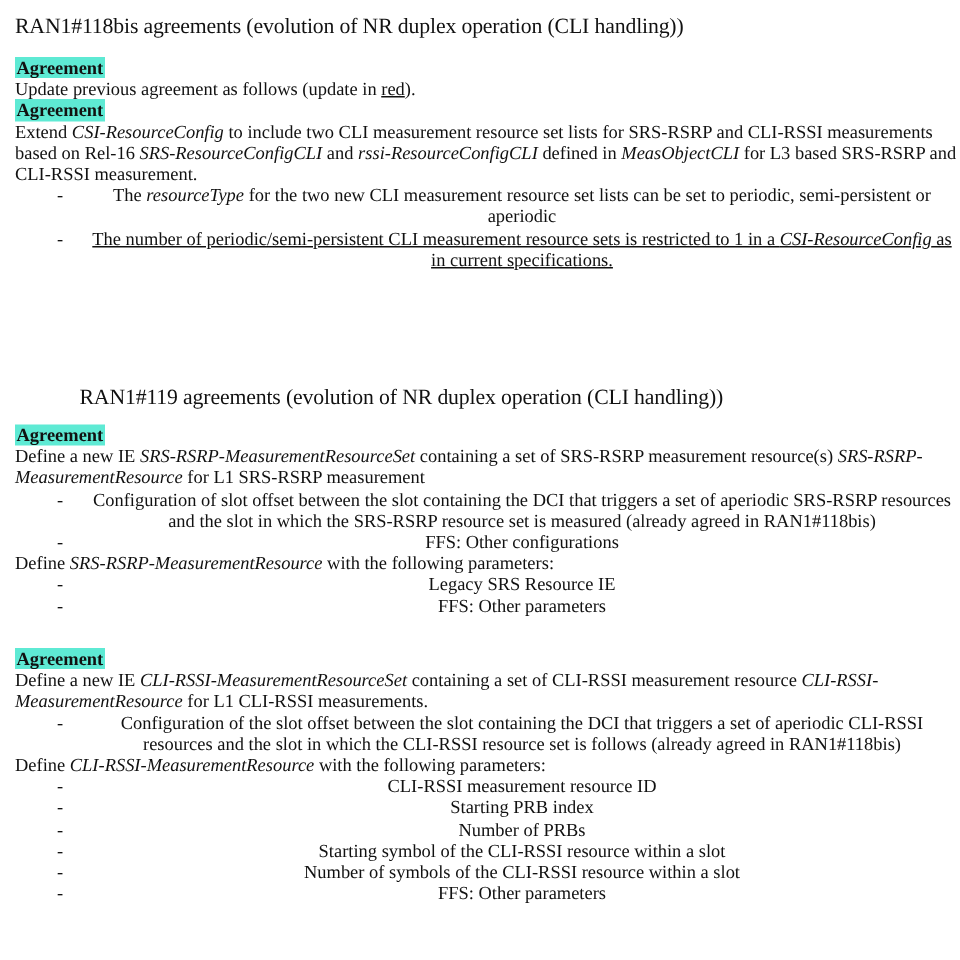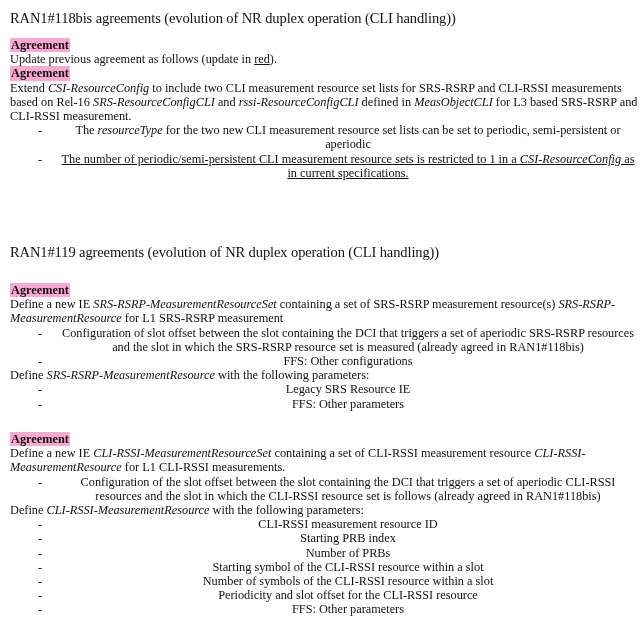--- a/index.html
+++ b/index.html
@@ -1,20 +1,20 @@
 <!DOCTYPE html>
 <html><head>
 <meta charset="utf-8">
 <style>
   html, body { margin:0; padding:0; background:#ffffff; }
   body { width:640px; height:640px; overflow:hidden; font-family:"Liberation Serif","DejaVu Serif",serif; color:#111; }
   .page { position:relative; width:640px; height:640px; }
   .title { position:absolute; left:10px; font-size:14.5px; letter-spacing:-0.1px; white-space:nowrap; }
   .block { position:absolute; left:10px; width:628px; font-size:12.3px; line-height:14.2px; }
-  .agr { display:inline-block; font-weight:bold; background:#f9a8d4; padding:0 1px; }
+  .agr { display:inline-block; font-weight:bold; background:#5eead4; padding:0 1px; }
   .line { white-space:nowrap; }
   .wrap { white-space:normal; }
   ul.dash { list-style:none; margin:0; padding:0 0 0 28px; }
   ul.dash li { position:relative; padding-left:20px;text-align:center; }
   ul.dash li::before { content:"-"; position:absolute; left:0; top:0; }
   i { font-style:italic; }
   .ul { text-decoration:underline; }
 </style>
 </head>
 <body>
@@ -27,21 +27,21 @@
     <div><span class="agr">Agreement</span></div>
     <div class="line"><span>Update previous agreement as follows (update in </span><span class="ul">red</span><span>).</span></div>
     <div><span class="agr">Agreement</span></div>
     <div class="wrap"><span>Extend </span><i>CSI-ResourceConfig</i><span> to include two CLI measurement resource set lists for SRS-RSRP and CLI-RSSI measurements based on Rel-16 </span><i>SRS-ResourceConfigCLI</i><span> and </span><i>rssi-ResourceConfigCLI</i><span> defined in </span><i>MeasObjectCLI</i><span> for L3 based SRS-RSRP and CLI-RSSI measurement.</span></div>
     <ul class="dash">
       <li><span>The </span><i>resourceType</i><span> for the two new CLI measurement resource set lists can be set to periodic, semi-persistent or aperiodic</span></li>
       <li class="ul"><span>The number of periodic/semi-persistent CLI measurement resource sets is restricted to 1 in a </span><i>CSI-ResourceConfig</i><span> as in current specifications.</span></li>
     </ul>
   </div>
 
-  <div class="title" style="top:244px;">RAN1#119 agreements  (evolution of NR duplex operation (CLI handling))</div>
+  <div class="title" style="top:257px;margin-left:43px;">RAN1#119 agreements  (evolution of NR duplex operation (CLI handling))</div>
 
   <div class="block" style="top:283px;">
     <div><span class="agr">Agreement</span></div>
     <div class="wrap"><span>Define a new IE </span><i>SRS-RSRP-MeasurementResourceSet</i><span> containing a set of SRS-RSRP measurement resource(s) </span><i>SRS-RSRP-MeasurementResource</i><span> for L1 SRS-RSRP measurement</span></div>
     <ul class="dash">
       <li>Configuration of slot offset between the slot containing the DCI that triggers a set of aperiodic SRS-RSRP resources and the slot in which the SRS-RSRP resource set is measured (already agreed in RAN1#118bis)</li>
       <li>FFS: Other configurations</li>
     </ul>
     <div class="line"><span>Define </span><i>SRS-RSRP-MeasurementResource</i><span> with the following parameters:</span></div>
     <ul class="dash">
@@ -56,18 +56,17 @@
     <ul class="dash">
       <li>Configuration of the slot offset between the slot containing the DCI that triggers a set of aperiodic CLI-RSSI resources and the slot in which the CLI-RSSI resource set is follows (already agreed in RAN1#118bis)</li>
     </ul>
     <div class="line"><span>Define </span><i>CLI-RSSI-MeasurementResource</i><span> with the following parameters:</span></div>
     <ul class="dash">
       <li>CLI-RSSI measurement resource ID</li>
       <li>Starting PRB index</li>
       <li>Number of PRBs</li>
       <li>Starting symbol of the CLI-RSSI resource within a slot</li>
       <li>Number of symbols of the CLI-RSSI resource within a slot</li>
-      <li>Periodicity and slot offset for the CLI-RSSI resource</li>
       <li>FFS: Other parameters</li>
     </ul>
   </div>
 
 </div>
 
 </body></html>

